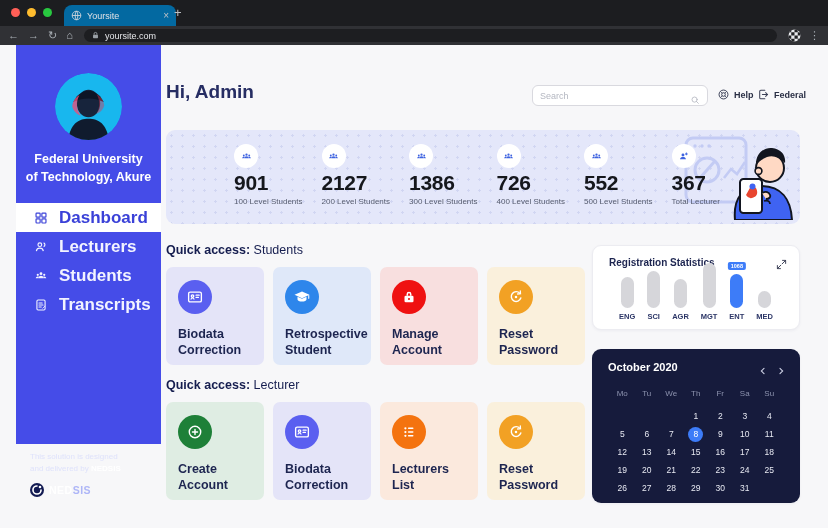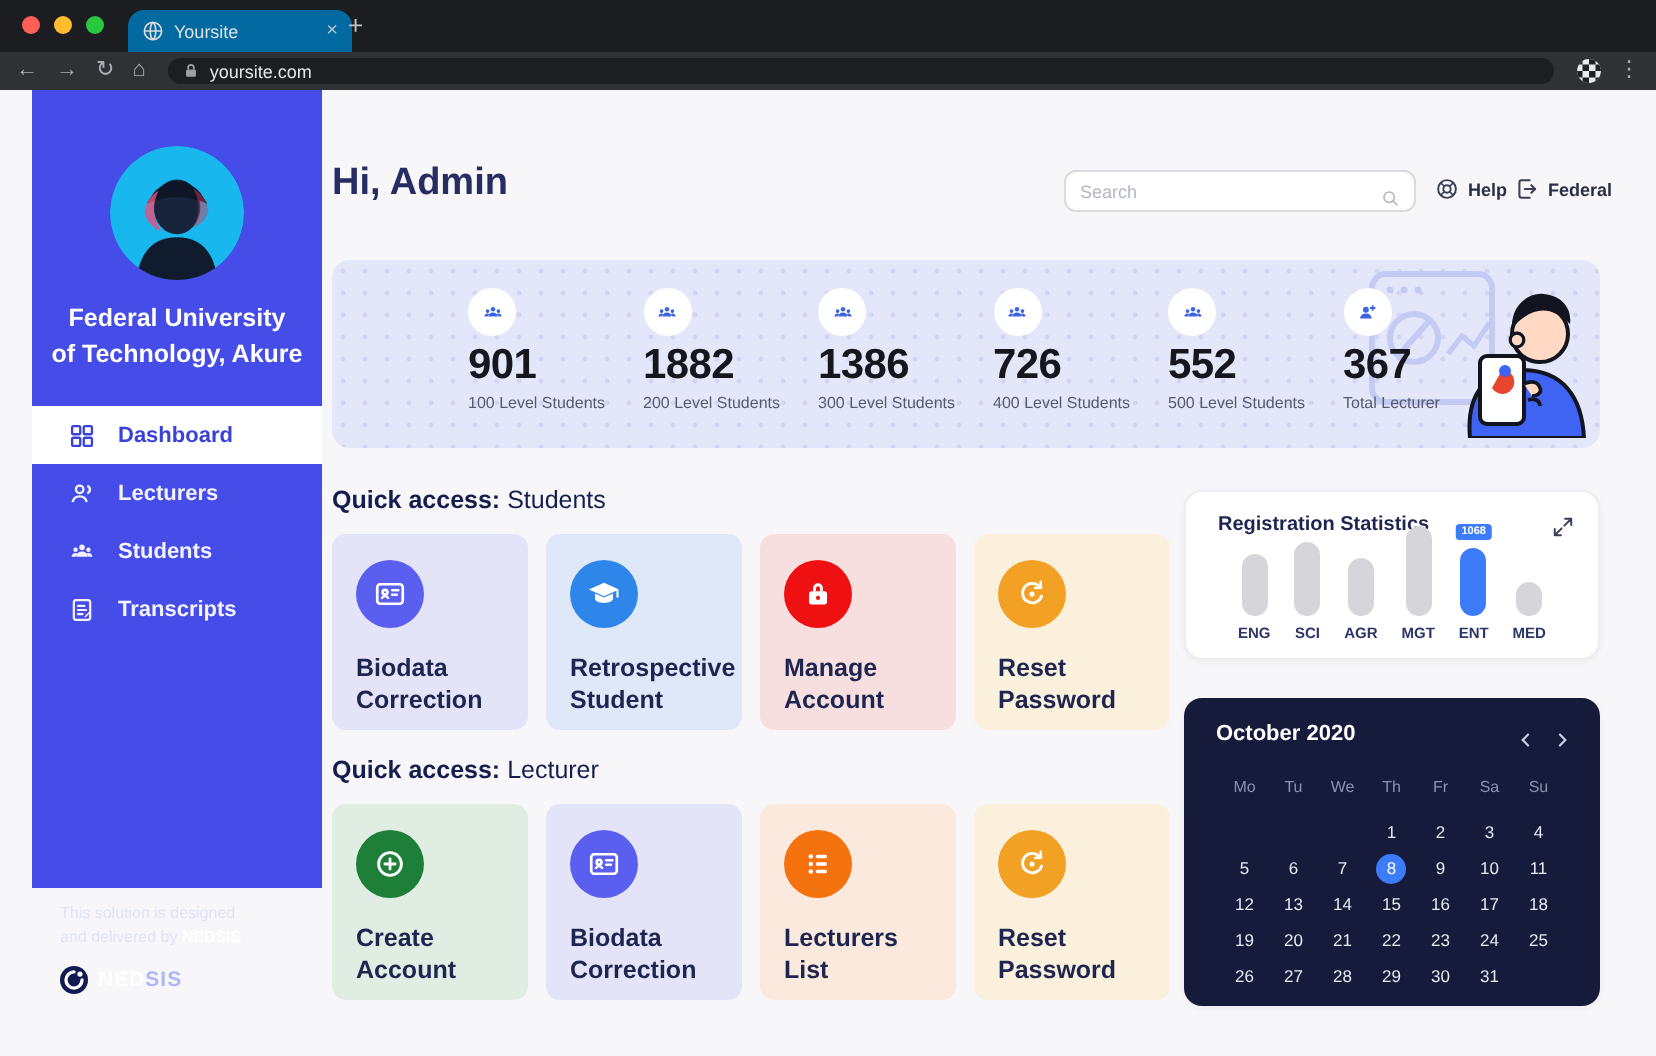--- a/index.html
+++ b/index.html
@@ -25,21 +25,21 @@
   
   .app { position:absolute; top:45px; left:0; width:828px; height:483px; }
 
   
   .sidebar { position:absolute; left:0; top:0; width:145px; height:399px; background:#454ce8;margin-left:16px; }
   .avatar { position:absolute; left:39px; top:28px; width:67px; height:67px; border-radius:50%; overflow:hidden; }
   .uni { position:absolute; left:6px; top:105px; width:133px; text-align:center; color:#fff;
          font-weight:bold; font-size:12.5px; line-height:1.45; }
   .nav { position:absolute; left:0; top:158px; width:145px; }
   .nav-item { height:29px; display:flex; align-items:center; padding-left:18px; gap:11px;
-              color:#f2f3ff; font-size:11px; font-weight:600; cursor:pointer; }
+              color:#f2f3ff; font-size:17px; font-weight:600; cursor:pointer; }
   .nav-item.active { background:#ffffff; color:#3a41d8; }
   .nav-ic { width:14px; height:14px; display:inline-flex; }
   .nav-ic svg { width:14px; height:14px; }
   .side-foot { position:absolute; left:14px; top:406px; width:120px; color:#dfe2fb; font-size:8px; line-height:1.5; }
   .side-foot b { color:#ffffff; }
   .brand-row { position:absolute; left:14px; top:438px; display:flex; align-items:center; gap:5px; }
   .brand-text { font-size:10.5px; font-weight:800; color:#fff; letter-spacing:.5px; }
   .brand-text .lite { color:#aeb6f7; font-weight:600; }
 
   
@@ -319,21 +319,21 @@
               <div class="stat-ic">
                 <svg viewBox="0 0 24 24" fill="currentColor">
                   <circle cx="7" cy="10.2" r="1.7"></circle>
                   <circle cx="17" cy="10.2" r="1.7"></circle>
                   <circle cx="12" cy="8.6" r="2.1"></circle>
                   <path d="M12 11.6c2.3 0 4 1.3 4.4 3.6H7.6c.4-2.3 2.1-3.6 4.4-3.6z"></path>
                   <path d="M4 15.2c.3-1.7 1.4-2.7 2.9-2.7.6 0 1.2.2 1.7.5-.8.7-1.3 1.4-1.6 2.2H4z"></path>
                   <path d="M20 15.2c-.3-1.7-1.4-2.7-2.9-2.7-.6 0-1.2.2-1.7.5.8.7 1.3 1.4 1.6 2.2H20z"></path>
                 </svg>
               </div>
-              <div class="stat-val">1882</div>
+              <div class="stat-val">2127</div>
               <div class="stat-lbl">200 Level Students</div>
             </div>
             <div class="stat">
               <div class="stat-ic">
                 <svg viewBox="0 0 24 24" fill="currentColor">
                   <circle cx="7" cy="10.2" r="1.7"></circle>
                   <circle cx="17" cy="10.2" r="1.7"></circle>
                   <circle cx="12" cy="8.6" r="2.1"></circle>
                   <path d="M12 11.6c2.3 0 4 1.3 4.4 3.6H7.6c.4-2.3 2.1-3.6 4.4-3.6z"></path>
                   <path d="M4 15.2c.3-1.7 1.4-2.7 2.9-2.7.6 0 1.2.2 1.7.5-.8.7-1.3 1.4-1.6 2.2H4z"></path>

